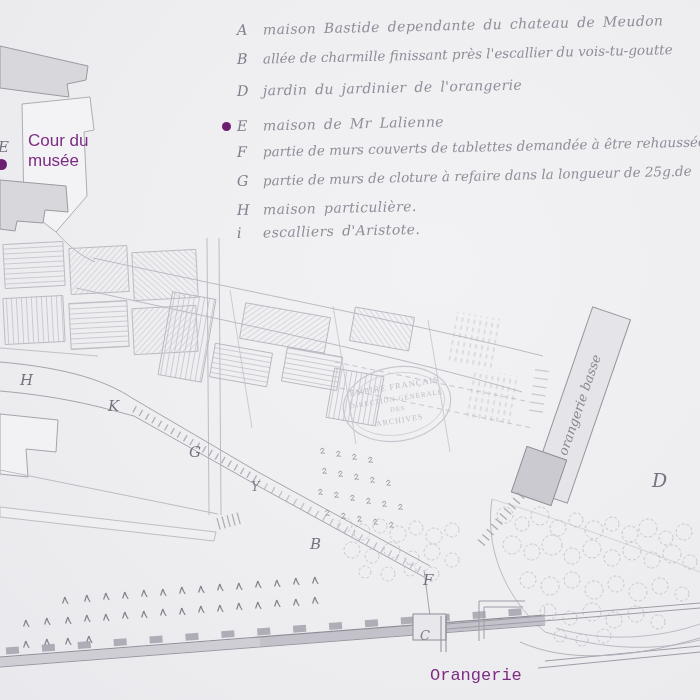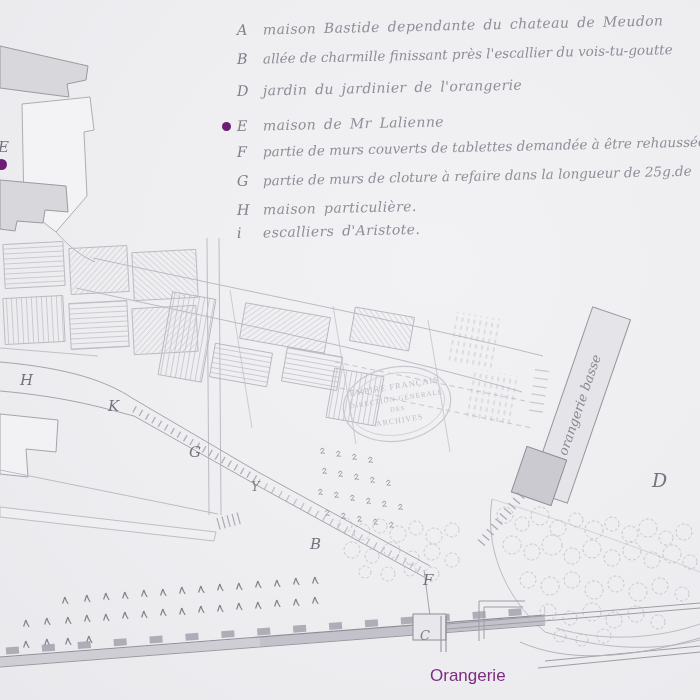--- a/index.html
+++ b/index.html
@@ -18,21 +18,21 @@
   }
   .lrow .ll{display:inline-block;width:26px;color:#7f7e8a;font-size:14.5px;}
   .lrow.tight{font-size:13.5px;letter-spacing:0;word-spacing:0;}
   
   .dot{position:absolute;border-radius:50%;background:#6b1d72;}
   .dot-e{left:222px;top:122px;width:9px;height:9px;}
   .dot-left{left:-4px;top:159px;width:11px;height:11px;}
   .plabel{position:absolute;color:#7c2c82;font:17px "Liberation Sans",sans-serif;line-height:20px;}
   .plabel span{display:block;}
   .cour{left:28px;top:131px;}
-  .orang{left:430px;top:666px;}
+  .orang{left:430px;top:666px;font-family:Liberation Mono, monospace;}
   
   .ml{font:italic 15px "DejaVu Serif",serif;fill:#74737f;}
   .ml-big{font:italic 19px "DejaVu Serif",serif;fill:#74737f;}
   .ml-sm{font:italic 13px "DejaVu Serif",serif;fill:#80808b;}
   .stamp-t{fill:#bfbec7;font-family:"Liberation Serif",serif;letter-spacing:1px;}
   .strip-t{font:italic 13px "DejaVu Serif",serif;fill:#8a8994;}
 </style>
 </head>
 <body>
 
@@ -320,17 +320,21 @@
       </div>
     <div class="lrow" style="top:225px">
         <span class="ll">i</span>
         <span>escalliers d'Aristote.</span>
       </div>
   </div>
 
   <span class="dot dot-e"></span>
   <span class="dot dot-left"></span>
 
+  <div class="plabel cour">
+    <span>Cour du</span>
+    <span>musée</span>
+  </div>
   <div class="plabel orang">
     <span>Orangerie</span>
   </div>
 
 </div>
 
 </body></html>

